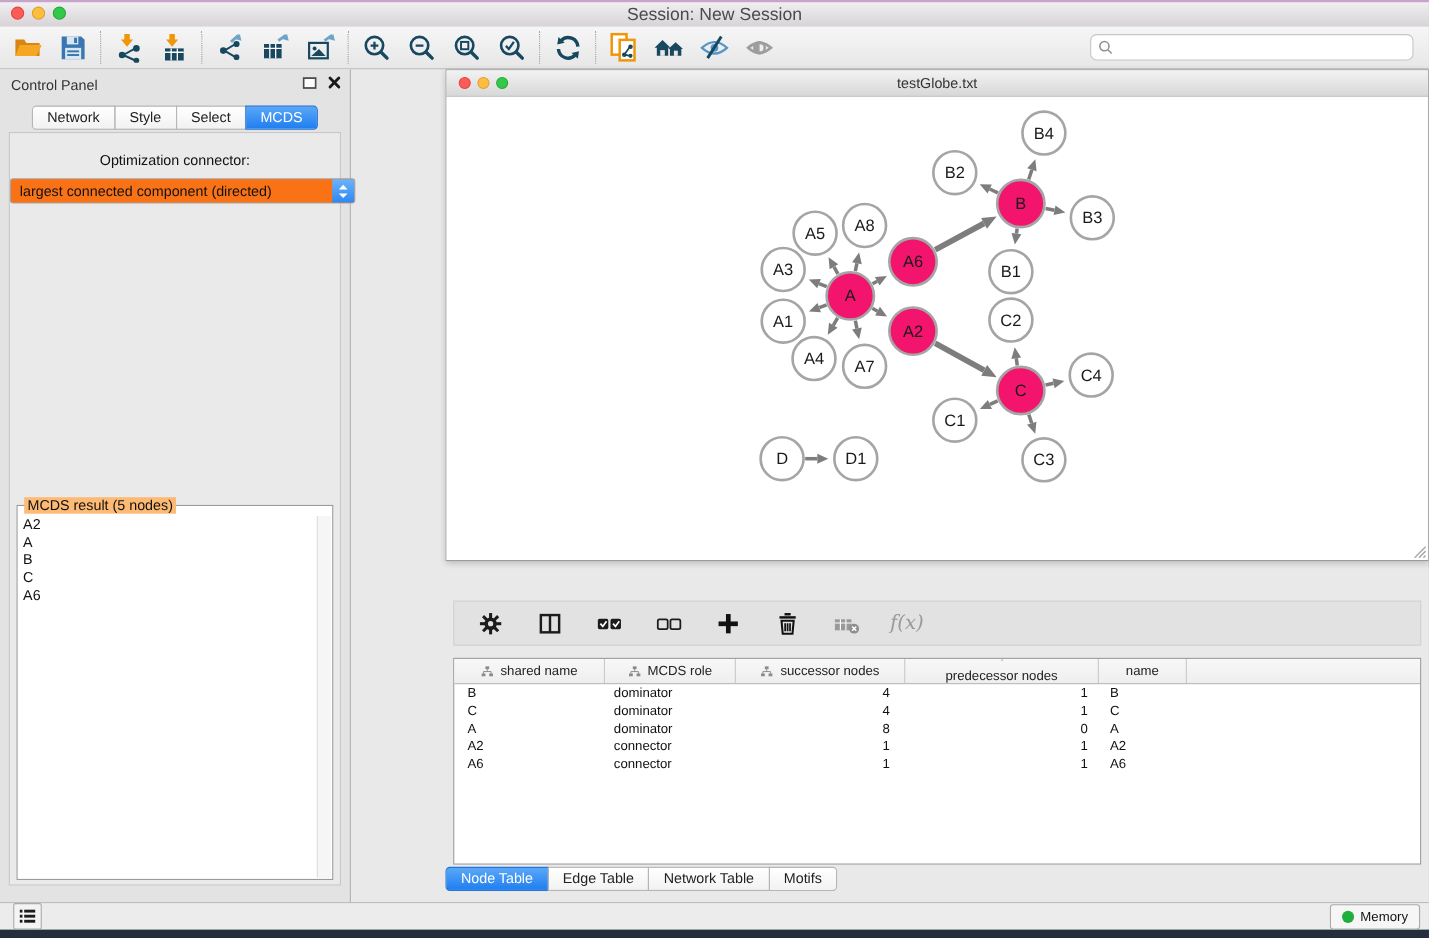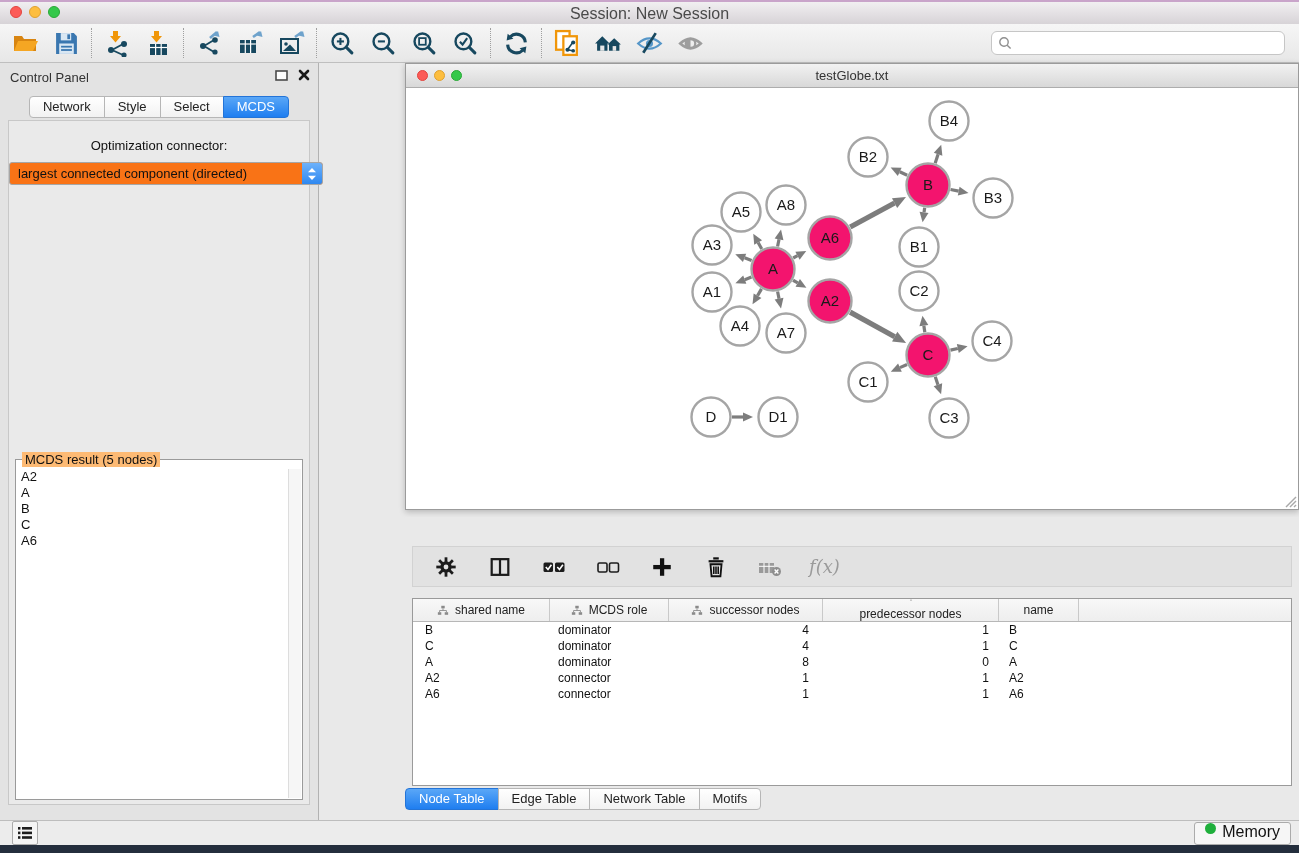--- a/index.html
+++ b/index.html
@@ -67,21 +67,21 @@
   .c1{width:119px;padding-left:8px;}
   .c2{width:154px;text-align:right;padding-right:14px;}
   .c3{width:176px;text-align:right;padding-right:10px;}
   .c4{width:80px;padding-left:10px;}
   .cfill{flex:1;}
   .tp-tabs{position:absolute;left:0;right:0;top:271px;display:flex;justify-content:flex-start;}
 
   
   .statusbar{position:absolute;left:0;right:0;bottom:0;height:25px;background:#ececec;border-top:1px solid #bdbdbd;display:flex;align-items:center;box-sizing:border-box;}
   .status-btn{width:24px;height:22px;margin-left:12px;background:#f4f4f4;border:1px solid #ababab;border-radius:2px;display:flex;align-items:center;justify-content:center;}
-  .memory-btn{margin-left:auto;margin-right:8px;height:21px;padding:0 10px;background:#f6f6f6;border:1px solid #ababab;border-radius:3px;display:flex;gap:6px;font-size:16px;color:#111;}
+  .memory-btn{margin-left:auto;margin-right:8px;height:21px;padding:0 10px;background:#f6f6f6;border:1px solid #ababab;border-radius:3px;display:flex;align-items:center;gap:6px;font-size:12px;color:#111;}
   .mem-dot{width:11px;height:11px;border-radius:50%;background:#1faf3c;}
 </style>
 </head>
 <body>
 
 <div id="app">
 
   <div class="titlebar">
     <div class="lights">
       <div class="light red"></div>

